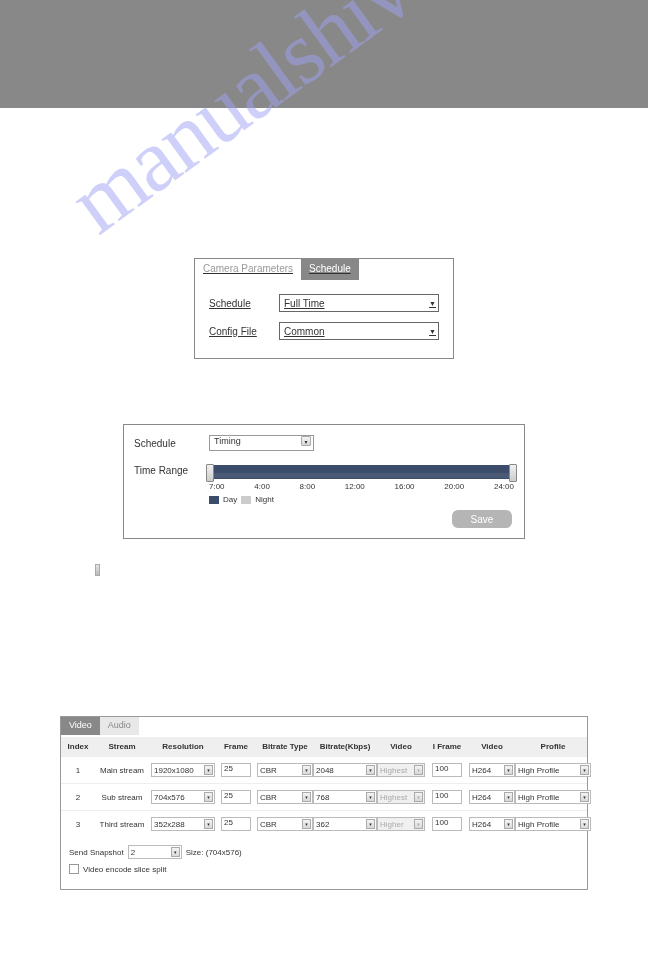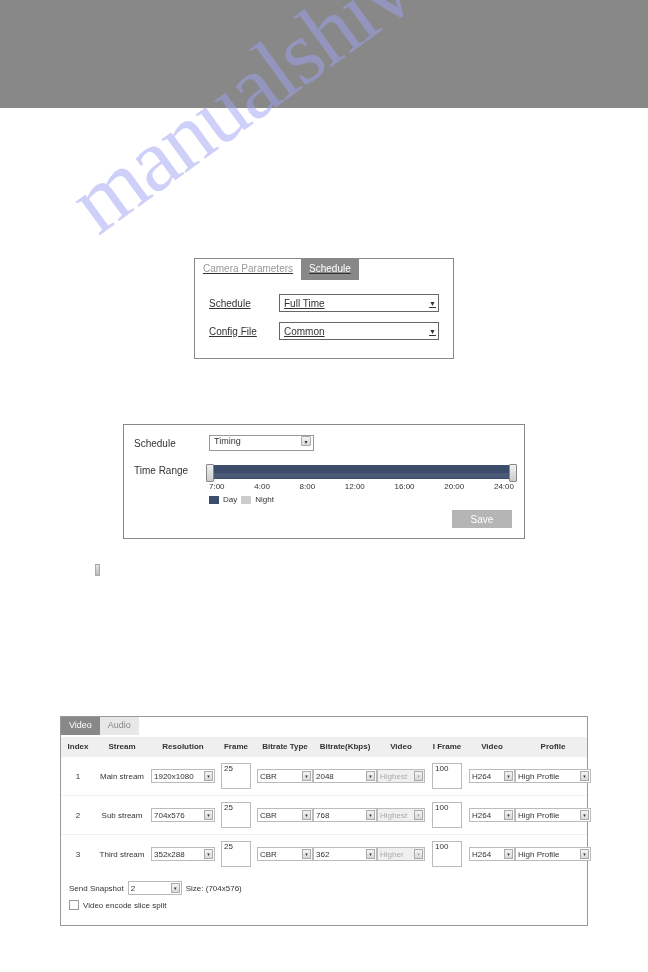--- a/index.html
+++ b/index.html
@@ -30,40 +30,40 @@
 .tl-bar { height: 14px; border: 1px solid #3b4d6b; background: #3b4d6b; box-shadow: inset 0 -5px 0 rgba(255,255,255,0.08); position: relative; }
 .tl-handle { position: absolute; top: -2px; width: 8px; height: 18px; background: linear-gradient(#f0f0f0,#ccc); border: 1px solid #888; border-radius: 1px; }
 .tl-handle.left { left: -4px; }
 .tl-handle.right { right: -4px; }
 .tl-ticks { display: flex; justify-content: space-between; font-size: 8px; color: #333; margin-top: 3px; }
 .tl-legend { display: flex; gap: 4px; margin-top: 4px; align-items: center; }
 .lg { display: flex; align-items: center; gap: 4px; font-size: 8px; }
 .sq { width: 10px; height: 8px; }
 .sq.day { background: #3b4d6b; }
 .sq.night { background: #ccc; }
-.save-btn { background: #b5b5b5; color: #fff; width: 60px; height: 18px; display: flex; align-items: center; justify-content: center; font-size: 10px; position: absolute; right: 12px; bottom: 10px; }
+.save-btn { background: #b5b5b5; color: #fff; width: 60px; height: 18px; display: flex; align-items: center; justify-content: center; font-size: 10px; position: absolute; right: 12px; bottom: 10px; border-radius: 6px; }
 .panel2-spacer { height: 24px; }
 
 .small-handle { margin: 25px 0 0 95px; width: 5px; height: 12px; background: linear-gradient(#e4e4e4,#bcbcbc); border: 1px solid #aaa; }
 
 
 .panel3 { margin: 140px 60px 0 60px; border: 1px solid #999; }
 .p3-tabs { display: flex; height: 18px; }
 .p3-tab { padding: 3px 8px; font-size: 9px; background: #e8e8e8; color: #888; }
 .p3-tab.active { background: #888; color: #fff; }
 .grid { width: 100%; margin-top: 2px; }
 .ghead, .grow { display: grid; grid-template-columns: 30px 58px 64px 42px 56px 64px 48px 44px 46px 76px; gap: 0; align-items: center; }
 .ghead { background: #efefef; font-weight: bold; font-size: 8px; padding: 5px 2px; }
 .ghead > div { text-align: center; }
 .grow { padding: 6px 2px; font-size: 8px; border-top: 1px solid #eee; }
 .grow > div { text-align: center; display: flex; align-items: center; justify-content: center; gap: 1px; }
 .cell-sel { border: 1px solid #bbb; height: 14px; width: 100%; display: flex; align-items: center; justify-content: space-between; padding: 0 1px 0 2px; background: #fff; font-size: 8px; }
 .cell-sel .cbtn { width: 9px; height: 10px; background: linear-gradient(#f4f4f4,#d8d8d8); border: 1px solid #aaa; font-size: 5px; display: flex; align-items: center; justify-content: center; }
 .cell-sel.dis { background: #f0f0f0; color: #aaa; }
-.cell-txt { border: 1px solid #bbb; height: 26px; width: 30px; text-align: left; padding-left: 2px; background: #fff; }
+.cell-txt { border: 1px solid #bbb; height: 14px; width: 30px; text-align: left; padding-left: 2px; background: #fff; }
 .p3-bottom { padding: 8px 8px 10px 8px; font-size: 8px; }
 .p3-br { display: flex; align-items: center; gap: 4px; margin-bottom: 5px; }
 .p3-br .cell-sel { width: 54px; }
 .cb { width: 10px; height: 10px; border: 1px solid #999; background: #fff; }
 .wm-field { border: 1px solid #ccc; height: 14px; width: 100px; margin-left: 4px; }
 </style>
 </head>
 <body>
 
 <div class="top-bar"></div>

